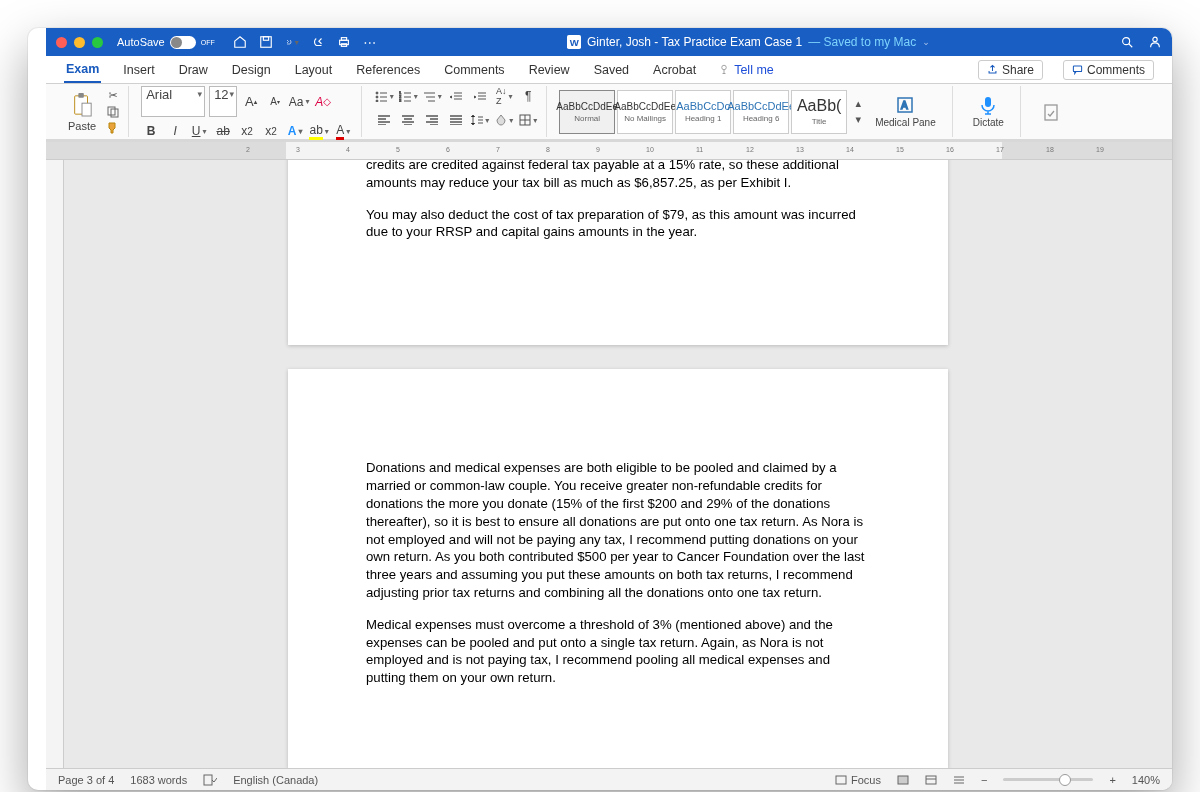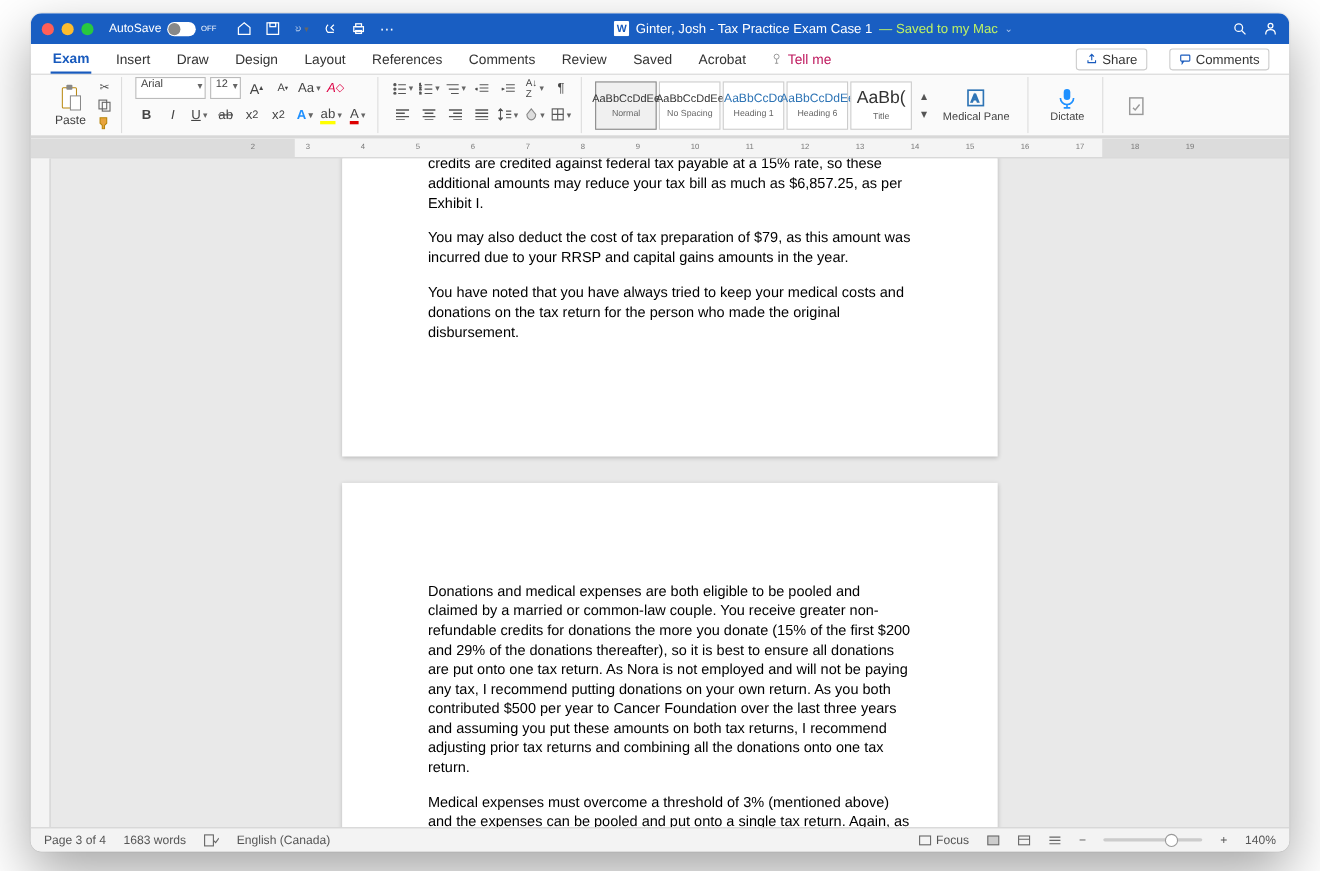--- a/index.html
+++ b/index.html
@@ -1,73 +1,73 @@
 <!DOCTYPE html>
 <html><head>
 <meta charset="utf-8">
 <style>
 * { box-sizing: border-box; margin: 0; padding: 0; }
 body { font-family: -apple-system, "Segoe UI", sans-serif; background: #fff; width: 1200px; height: 792px; overflow: hidden; position: relative; }
-.window { position: absolute; top: 12px; left: 28px; width: 1144px; height: 762px; border-radius: 10px; overflow: hidden; box-shadow: 0 20px 50px rgba(0,0,0,0.35), 0 0 0 1px rgba(0,0,0,0.05); background: #fff; display: flex; flex-direction: column; }
+.window { position: absolute; top: 28px; left: 28px; width: 1144px; height: 762px; border-radius: 10px; overflow: hidden; box-shadow: 0 20px 50px rgba(0,0,0,0.35), 0 0 0 1px rgba(0,0,0,0.05); background: #fff; display: flex; flex-direction: column; padding-left: 18px; }
 .titlebar { height: 28px; background: #195ec2; display: flex; align-items: center; padding: 0 10px; color: #fff; font-size: 12px; gap: 8px; }
 .traffic { display: flex; gap: 7px; }
 .dot { width: 11px; height: 11px; border-radius: 50%; }
 .dot.red { background: #ff5f57; } .dot.yellow { background: #febc2e; } .dot.green { background: #28c840; }
 .autosave { display: flex; align-items: center; gap: 5px; margin-left: 6px; font-size: 11px; }
 .toggle { width: 26px; height: 13px; background: #fff; border-radius: 7px; position: relative; }
 .toggle::after { content:""; position:absolute; width:11px; height:11px; background:#888; border-radius:50%; top:1px; left:1px; }
 .tb-icons { display: flex; gap: 12px; margin-left: 10px; }
 .tb-ico { width: 14px; height: 14px; display: flex; align-items: center; justify-content: center; font-size: 13px; }
 .title-center { flex: 1; text-align: center; display: flex; align-items: center; justify-content: center; gap: 6px; font-size: 12px; }
-.title-center .saved { color: #bef264; }
+.title-center .saved { color: #7dd3fc; }
 .tb-right { display: flex; gap: 14px; margin-left: auto; }
 .menubar { height: 28px; background: #fff; border-bottom: 1px solid #d0d0d0; display: flex; align-items: center; padding: 0 18px; gap: 20px; font-size: 12.5px; color: #333; }
 .menubar .tab { padding: 5px 2px; cursor: default; }
 .menubar .tab.active { color: #185abd; border-bottom: 2px solid #185abd; font-weight: 600; }
 .menubar .spacer { flex: 1; }
 .menubar .btn { border: 1px solid #ccc; border-radius: 3px; padding: 2px 8px; font-size: 12px; color: #333; display: flex; align-items: center; gap: 4px; }
 .ribbon { height: 58px; background: #fafafa; border-bottom: 3px solid #d8d8d8; display: flex; align-items: stretch; padding: 2px 8px; font-size: 11px; color: #444; gap: 4px; }
 .rgroup { display: flex; align-items: center; border-right: 1px solid #ddd; padding: 0 8px; gap: 4px; }
 .rgroup:last-child { border-right: none; }
 .paste-btn { display: flex; flex-direction: column; align-items: center; justify-content: center; gap: 2px; padding: 2px 6px; }
 .paste-btn svg { width: 22px; height: 26px; }
 .mini-col { display: flex; flex-direction: column; gap: 4px; justify-content: center; }
 .mini-ico { width: 14px; height: 12px; display: flex; align-items: center; justify-content: center; font-size: 11px; color: #555; }
 .font-row { display: flex; align-items: center; gap: 4px; }
-.font-sel { border: 1px solid #bbb; background: #fff; height: 20px; font-size: 10px; padding: 0 14px 0 4px; position: relative; }
+.font-sel { border: 1px solid #bbb; background: #fff; height: 31px; font-size: 13px; padding: 0 14px 0 4px; position: relative; }
 .font-sel.name { width: 64px; }
 .font-sel.size { width: 28px; }
 .font-sel::after { content:"▾"; position:absolute; right:2px; top:2px; font-size:9px; color:#666; }
 .ico-btn { width: 20px; height: 20px; display: flex; align-items: center; justify-content: center; font-size: 12px; color: #444; }
 .style-box { width: 56px; height: 44px; border: 1px solid #ccc; background: #fff; display: flex; flex-direction: column; align-items: center; justify-content: center; font-size: 8px; color: #666; gap: 2px; }
 .style-box.sel { border: 1px solid #888; background: #f0f0f0; }
 .style-box .sample { font-size: 10px; color: #333; }
 .style-box .sample.h { color: #2e74b5; font-size: 11px; }
 .style-box .sample.t { font-size: 16px; color: #333; }
 .big-btn { display: flex; flex-direction: column; align-items: center; justify-content: center; gap: 2px; padding: 0 8px; font-size: 10px; color: #444; }
 .big-btn svg { width: 20px; height: 20px; }
 .doc-area { flex: 1; background: #e9e9e9; position: relative; overflow: hidden; }
 .hruler { height: 18px; background: #f4f4f4; border-bottom: 1px solid #ccc; position: relative; font-size: 7px; color: #777; }
 .hruler .margin-l { position:absolute; left:0; width:240px; height:100%; background:#dcdcdc; }
 .hruler .margin-r { position:absolute; right:0; width:170px; height:100%; background:#dcdcdc; }
 .tick { position:absolute; top:4px; }
 .vruler { position: absolute; left: 0; top: 18px; bottom: 0; width: 18px; background: #f4f4f4; border-right: 1px solid #ccc; }
 .pages { position: absolute; left: 18px; right: 0; top: 18px; bottom: 0; overflow: hidden; }
-.page { background: #fff; width: 596px; margin: 0 auto 24px; box-shadow: 0 1px 4px rgba(0,0,0,0.2); padding: 12px 78px 60px 78px; font-family: Arial, sans-serif; font-size: 13.2px; line-height: 1.35; color: #000; }
+.page { background: #fff; width: 660px; margin: 0 auto 24px; box-shadow: 0 1px 4px rgba(0,0,0,0.2); padding: 12px 78px 60px 78px; font-family: Arial, sans-serif; font-size: 13.2px; line-height: 1.35; color: #000; }
 .page.first { margin-top: -4px; padding-top: 0; padding-bottom: 90px; }
 .page.second { padding-top: 90px; min-height: 400px; }
 .page p { margin-bottom: 14px; }
 .page .bold { font-weight: bold; margin-bottom: 0; }
 .statusbar { height: 22px; background: #f3f3f3; border-top: 1px solid #ccc; display: flex; align-items: center; padding: 0 12px; font-size: 11px; color: #555; gap: 16px; }
 .statusbar .spacer { flex: 1; }
 .statusbar .sbtn { display: flex; align-items: center; gap: 4px; }
 .zoom-slider { width: 90px; height: 3px; background: #ccc; position: relative; border-radius: 2px; }
 .zoom-slider::after { content:""; position:absolute; width:10px; height:10px; background:#fff; border:1px solid #999; border-radius:50%; top:-4px; left:56px; }
 .chev::after { content:"▾"; font-size:8px; margin-left:2px; color:#666; }
-.tellme { display:flex; align-items:flex-start; gap:4px; color:#be185d; }
+.tellme { display:flex; align-items:flex-start; gap:4px; color:#1d4ed8; }
 .tellme svg { width:12px; height:12px; }
 </style>
 </head>
 <body>
 
 <div class="window">
 
   <div class="titlebar">
     <div class="traffic">
       <div class="dot red"></div>
@@ -311,21 +311,21 @@
           </div>
       </div>
     </div>
     <div class="rgroup" style="gap:2px;">
       <div class="style-box sel">
           <span class="sample">AaBbCcDdEe</span>
           <span>Normal</span>
         </div>
       <div class="style-box">
           <span class="sample">AaBbCcDdEe</span>
-          <span>No Spacing</span>
+          <span>No Mailings</span>
         </div>
       <div class="style-box">
           <span class="sample h">AaBbCcDc</span>
           <span>Heading 1</span>
         </div>
       <div class="style-box">
           <span class="sample h">AaBbCcDdEe</span>
           <span>Heading 6</span>
         </div>
       <div class="style-box">
@@ -384,21 +384,20 @@
       <span class="tick" style="left:900px">16</span>
       <span class="tick" style="left:950px">17</span>
       <span class="tick" style="left:1000px">18</span>
       <span class="tick" style="left:1050px">19</span>
     </div>
     <div class="vruler"></div>
     <div class="pages">
       <div class="page first">
         <p>credits are credited against federal tax payable at a 15% rate, so these additional amounts may reduce your tax bill as much as $6,857.25, as per Exhibit I.</p>
         <p>You may also deduct the cost of tax preparation of $79, as this amount was incurred due to your RRSP and capital gains amounts in the year.</p>
-        <p>You have noted that you have always tried to keep your medical costs and donations on the tax return for the person who made the original disbursement.</p>
       </div>
       <div class="page second">
         <p>Donations and medical expenses are both eligible to be pooled and claimed by a married or common-law couple. You receive greater non-refundable credits for donations the more you donate (15% of the first $200 and 29% of the donations thereafter), so it is best to ensure all donations are put onto one tax return. As Nora is not employed and will not be paying any tax, I recommend putting donations on your own return. As you both contributed $500 per year to Cancer Foundation over the last three years and assuming you put these amounts on both tax returns, I recommend adjusting prior tax returns and combining all the donations onto one tax return.</p>
         <p>Medical expenses must overcome a threshold of 3% (mentioned above) and the expenses can be pooled and put onto a single tax return. Again, as Nora is not employed and is not paying tax, I recommend pooling all medical expenses and putting them on your own return.</p>
       </div>
     </div>
   </div>
 
   <div class="statusbar">
     <span>Page 3 of 4</span>

